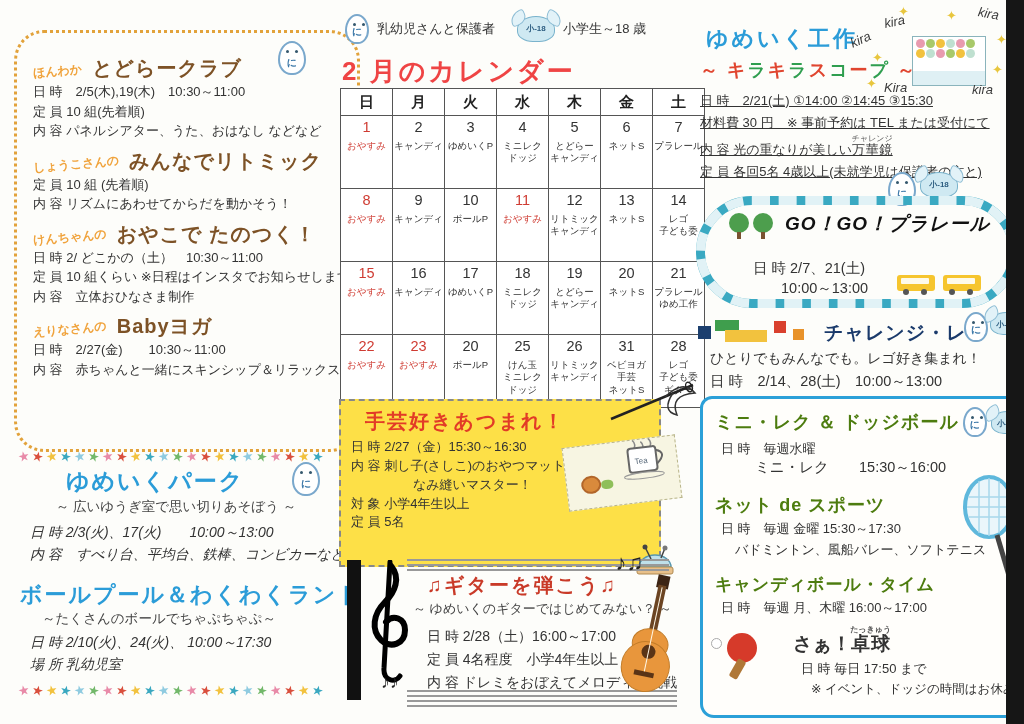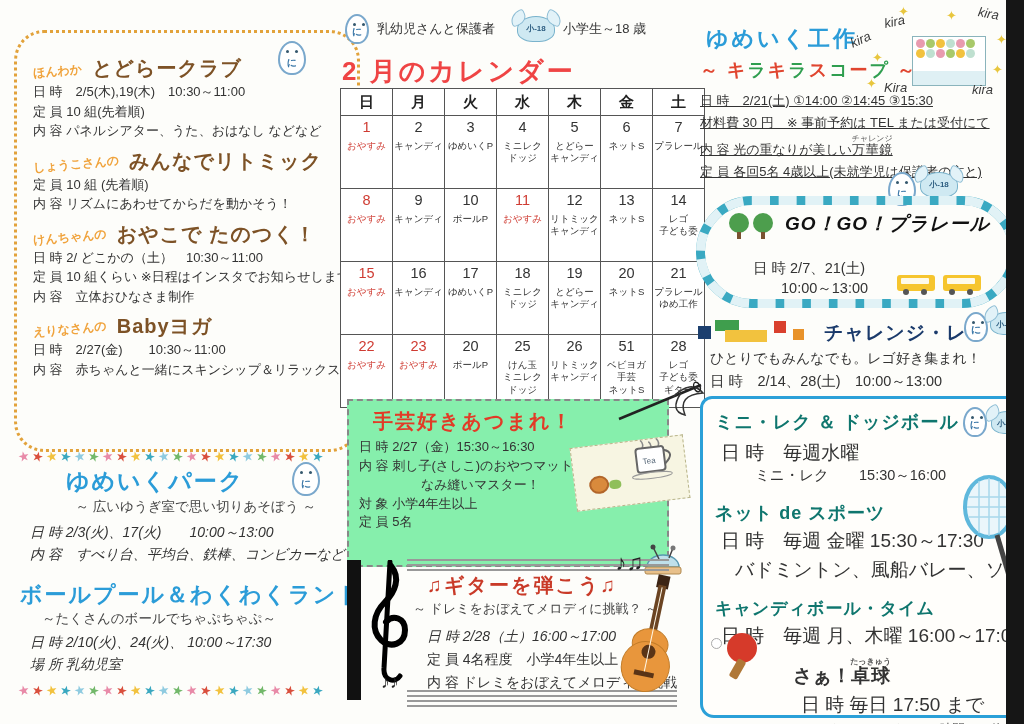--- a/index.html
+++ b/index.html
@@ -38,21 +38,21 @@
   .legend{left:345px;top:14px;display:flex;align-items:center;gap:8px;font-size:13px;}
   .cal-title{left:342px;top:54px;font-size:26px;font-weight:bold;letter-spacing:3px;color:#ef4444;}
   table.cal{left:340px;top:88px;position:absolute;border-collapse:collapse;background:#fff;}
   table.cal th{border:1.6px solid #555;width:49px;height:24px;font-size:15px;color:#222;}
   table.cal td{border:1.6px solid #555;width:49px;height:70px;vertical-align:top;text-align:center;padding:1px 0;}
   .day{font-size:14.5px;margin-top:2px;color:#333;}
   .evs{font-size:9.5px;line-height:1.3;margin-top:5px;color:#333;}
   .holiday{color:#cf3b32;}
 
   
-  .craft{left:347px;top:399px;width:298px;height:150px;border:2px dashed #888;padding:7px 10px;background:#86efac;}
+  .craft{left:339px;top:399px;width:298px;height:150px;border:2px dashed #888;padding:7px 10px;background:#fde047;}
   .craft-title{font-size:20px;font-weight:bold;color:#e23b27;letter-spacing:2px;margin:0 0 3px 14px;}
   .craft-line{font-size:13px;line-height:1.45;white-space:nowrap;}
   .mat{position:absolute;right:-20px;top:40px;width:112px;height:62px;background:#f7f5e2;border:1px dashed #b8b48a;transform:rotate(-7deg);}
   .sweet1{position:absolute;left:14px;top:30px;width:16px;height:14px;background:#d98a3c;border-radius:50%;border:2px solid #b2662a;}
   .sweet2{position:absolute;left:34px;top:36px;width:12px;height:9px;background:#8fbf5a;border-radius:40%;}
   .pincushion{position:absolute;right:-18px;bottom:-12px;}
   .needle{position:absolute;right:-42px;top:-26px;}
 
   
   .guitar-box{left:347px;top:556px;width:332px;height:150px;}
@@ -109,23 +109,23 @@
   .lb1{left:17px;top:4px;width:24px;height:11px;}
   .lb2{left:27px;top:14px;width:42px;height:12px;}
   .lb3{left:76px;top:5px;width:12px;height:12px;}
   .lb4{left:95px;top:13px;width:11px;height:11px;}
   .lego-title{position:absolute;left:126px;top:4px;font-size:19px;font-weight:bold;color:#1a3a6b;letter-spacing:1px;white-space:nowrap;}
   .lego-icons{position:absolute;right:0;top:-4px;display:flex;gap:2px;}
   .lego-desc{left:710px;top:350px;font-size:14px;}
   .lego-date{left:710px;top:372px;font-size:14.5px;}
 
   .sports{left:700px;top:396px;width:308px;height:300px;border:3.5px solid #2ba0d8;border-radius:12px 16px 8px 14px;padding:8px 12px;background:#fffefb;}
-  .sp-title{font-size:18px;font-weight:bold;letter-spacing:1px;color:#0f766e;display:inline-block;}
+  .sp-title{font-size:18px;font-weight:bold;letter-spacing:1px;color:#4d7c0f;display:inline-block;}
   .sp-row{display:flex;align-items:center;gap:4px;}
-  .sp-line{font-size:19px;margin:3px 0 0 6px;white-space:nowrap;}
+  .sp-line{font-size:13px;margin:3px 0 0 6px;white-space:nowrap;}
   .sp-sub{display:flex;margin-left:40px;font-size:14.5px;}
   .sp-sub .n{width:104px;}
   .racket{position:absolute;right:2px;top:74px;}
   .paddle{position:absolute;left:24px;bottom:52px;width:30px;height:30px;background:#d63a2a;border-radius:50%;}
   .paddle:after{content:'';position:absolute;left:6px;bottom:-16px;width:9px;height:20px;background:#b07838;transform:rotate(30deg);border-radius:2px;}
   .pball{position:absolute;left:8px;bottom:66px;width:9px;height:9px;background:#fff;border:1px solid #aaa;border-radius:50%;}
   .pp-head{margin:8px 0 0 78px;font-size:19px;font-weight:bold;}
   .note-small{font-size:12.5px;margin-left:34px;}
 
   .scan-edge{left:1006px;top:0;width:18px;height:724px;background:#161616;}
@@ -198,21 +198,21 @@
       <span style="color: rgb(143, 203, 224); transform: rotate(-12deg);">★</span>
       <span style="color: rgb(114, 184, 106); transform: rotate(14deg);">★</span>
       <span style="color: rgb(232, 138, 168); transform: rotate(-12deg);">★</span>
       <span style="color: rgb(217, 79, 61); transform: rotate(14deg);">★</span>
       <span style="color: rgb(242, 194, 62); transform: rotate(-12deg);">★</span>
       <span style="color: rgb(58, 168, 192); transform: rotate(14deg);">★</span>
     </div>
 
   <div class="abs park-title" style="left:66px;top:466px;">ゆめいくパーク</div>
   <span class="penguin abs" style="left:292px;top:462px;"><i class="eyes"></i><span class="plabel">に</span></span>
-  <div class="abs park-sub" style="left:36px;top:498px;width:280px;text-align:right;">～ 広いゆうぎ室で思い切りあそぼう ～</div>
+  <div class="abs park-sub" style="left:36px;top:498px;width:280px;text-align:center;">～ 広いゆうぎ室で思い切りあそぼう ～</div>
   <div class="abs park-line" style="left:30px;top:524px;">日 時 2/3(火)、17(火)　　10:00～13:00</div>
   <div class="abs park-line" style="left:30px;top:546px;">内 容　すべり台、平均台、鉄棒、コンビカーなど</div>
 
   <div class="abs park-title" style="left:20px;top:580px;font-size:22px;">ボールプール＆わくわくランド</div>
   <div class="abs park-sub" style="left:42px;top:610px;">～たくさんのボールでちゃぷちゃぷ～</div>
   <div class="abs park-line" style="left:30px;top:634px;">日 時 2/10(火)、24(火)、 10:00～17:30</div>
   <div class="abs park-line" style="left:30px;top:656px;">場 所 乳幼児室</div>
 
   <div class="abs star-row" style="top:684px;">
       <span style="color: rgb(232, 138, 168); transform: rotate(-12deg);">★</span>
@@ -433,21 +433,21 @@
             </div>
           </td>
           <td>
             <div class="day">26</div>
             <div class="evs">
               <div>リトミック</div>
               <div>キャンディ</div>
             </div>
           </td>
           <td>
-            <div class="day">51</div>
+            <div class="day">31</div>
             <div class="evs">
               <div>ベビヨガ</div>
               <div>手芸</div>
               <div>ネットS</div>
             </div>
           </td>
           <td>
             <div class="day">28</div>
             <div class="evs">
               <div>レゴ</div>
@@ -501,22 +501,22 @@
       <path d="M30 6 C40 18 34 32 24 42 C12 54 10 70 20 80 C30 89 44 84 44 70 C44 58 32 54 25 62" fill="none" stroke="#000" stroke-width="6" stroke-linecap="round"></path>
       <path d="M29 2 L23 108 C22 120 34 124 39 116" fill="none" stroke="#000" stroke-width="5" stroke-linecap="round"></path>
     </svg>
     <div class="staff-top">
         <div class="staff"></div>
         <div class="staff"></div>
         <div class="staff"></div>
       </div>
     <div class="g-title">♫ギターを弾こう♫</div>
     <span class="gnotes" style="right:36px;top:-6px;">♪♫</span>
-    <div class="g-sub">～ ドレミをおぼえてメロディに挑戦？ ～</div>
-    <div class="g-line" style="left:80px;top:72px;font-style:italic;">日 時 2/28（土）16:00～17:00</div>
+    <div class="g-sub">～ ゆめいくのギターではじめてみない？ ～</div>
+    <div class="g-line" style="left:80px;top:72px;">日 時 2/28（土）16:00～17:00</div>
     <div class="g-line" style="left:80px;top:95px;">定 員 4名程度　小学4年生以上</div>
     <div class="g-line" style="left:80px;top:118px;">内 容 ドレミをおぼえてメロディに挑戦</div>
     <span class="gnotes" style="left:34px;top:116px;font-size:18px;">♪♪</span>
     <div class="staff-bot">
         <div class="staff"></div>
         <div class="staff"></div>
         <div class="staff"></div>
         <div class="staff"></div>
       </div>
     <svg width="64" height="126" style="position:absolute;right:-4px;top:16px;transform:rotate(12deg);">

